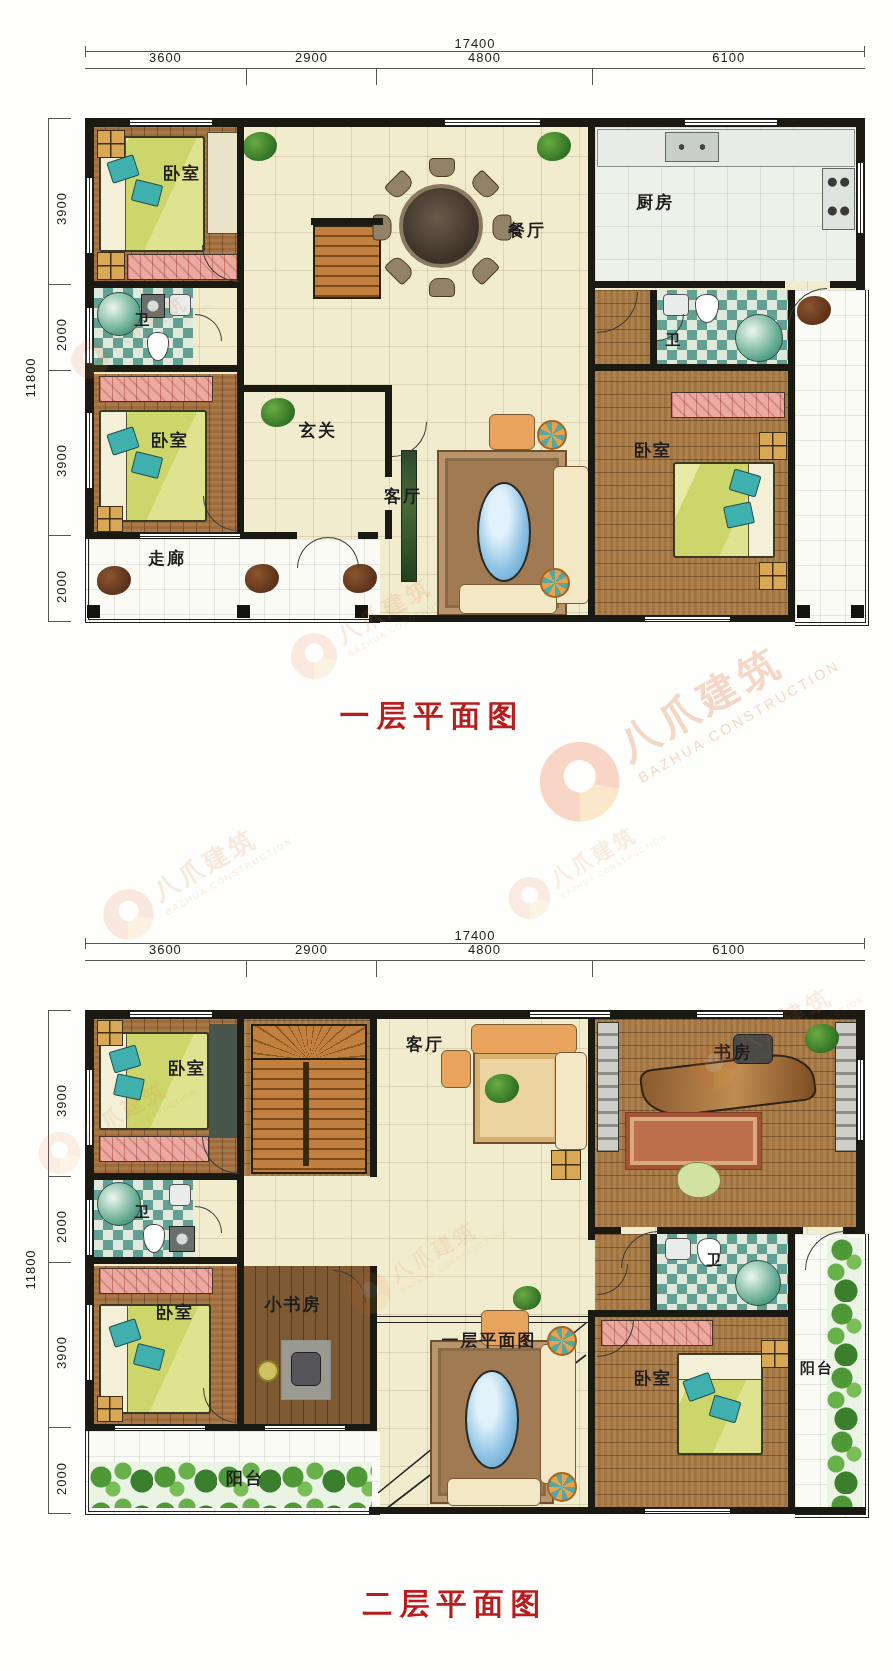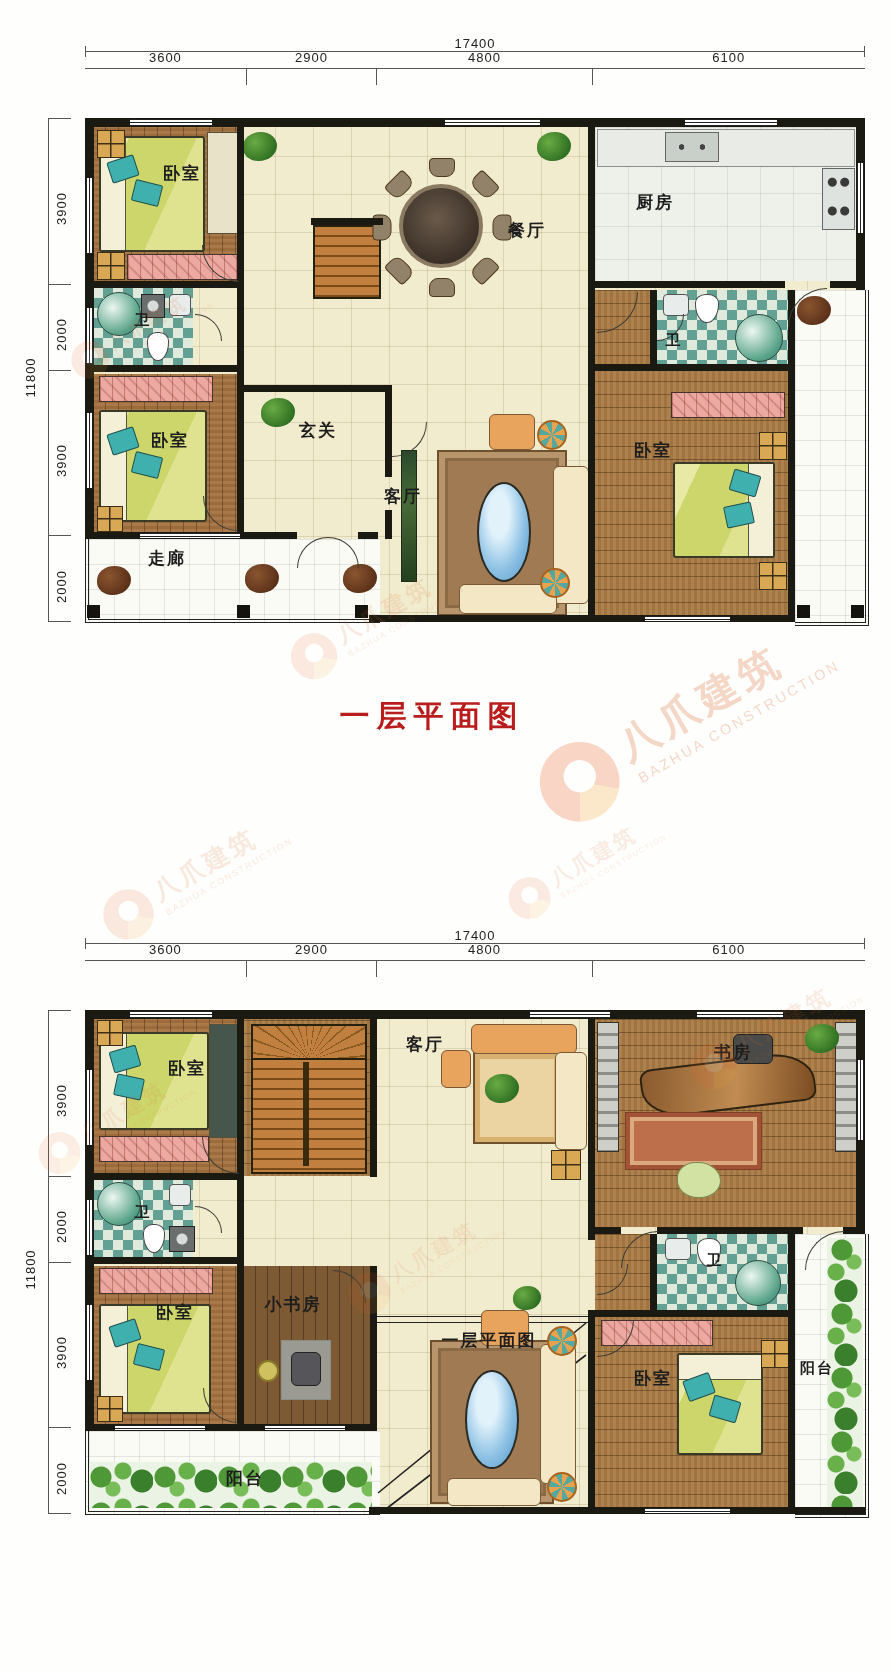--- a/index.html
+++ b/index.html
@@ -411,20 +411,21 @@
     <span class="lbl sm" style="left:58px;top:202px">卫</span>
     <span class="lbl" style="left:90px;top:302px">卧室</span>
     <span class="lbl" style="left:208px;top:294px">小书房</span>
     <span class="lbl" style="left:404px;top:330px">一层平面图</span>
     <span class="lbl sm" style="left:630px;top:250px">卫</span>
     <span class="lbl" style="left:568px;top:368px">卧室</span>
     <span class="lbl" style="left:160px;top:468px">阳台</span>
     <span class="lbl sm" style="left:732px;top:358px">阳台</span>
   </div>
 
+  <div class="ptitle" style="left:305px;top:1584px">二层平面图</div>
 
   <div class="wm" style="left:55px;top:310px;transform:rotate(-30deg) scale(.9);opacity:.12">
     <div class="wm-badge"></div>
     <div>
         <b>八爪建筑</b>
         <i>BAZHUA CONSTRUCTION</i>
       </div>
   </div>
   <div class="wm" style="left:290px;top:600px;transform:rotate(-30deg) scale(1.1);opacity:.13">
     <div class="wm-badge"></div>

